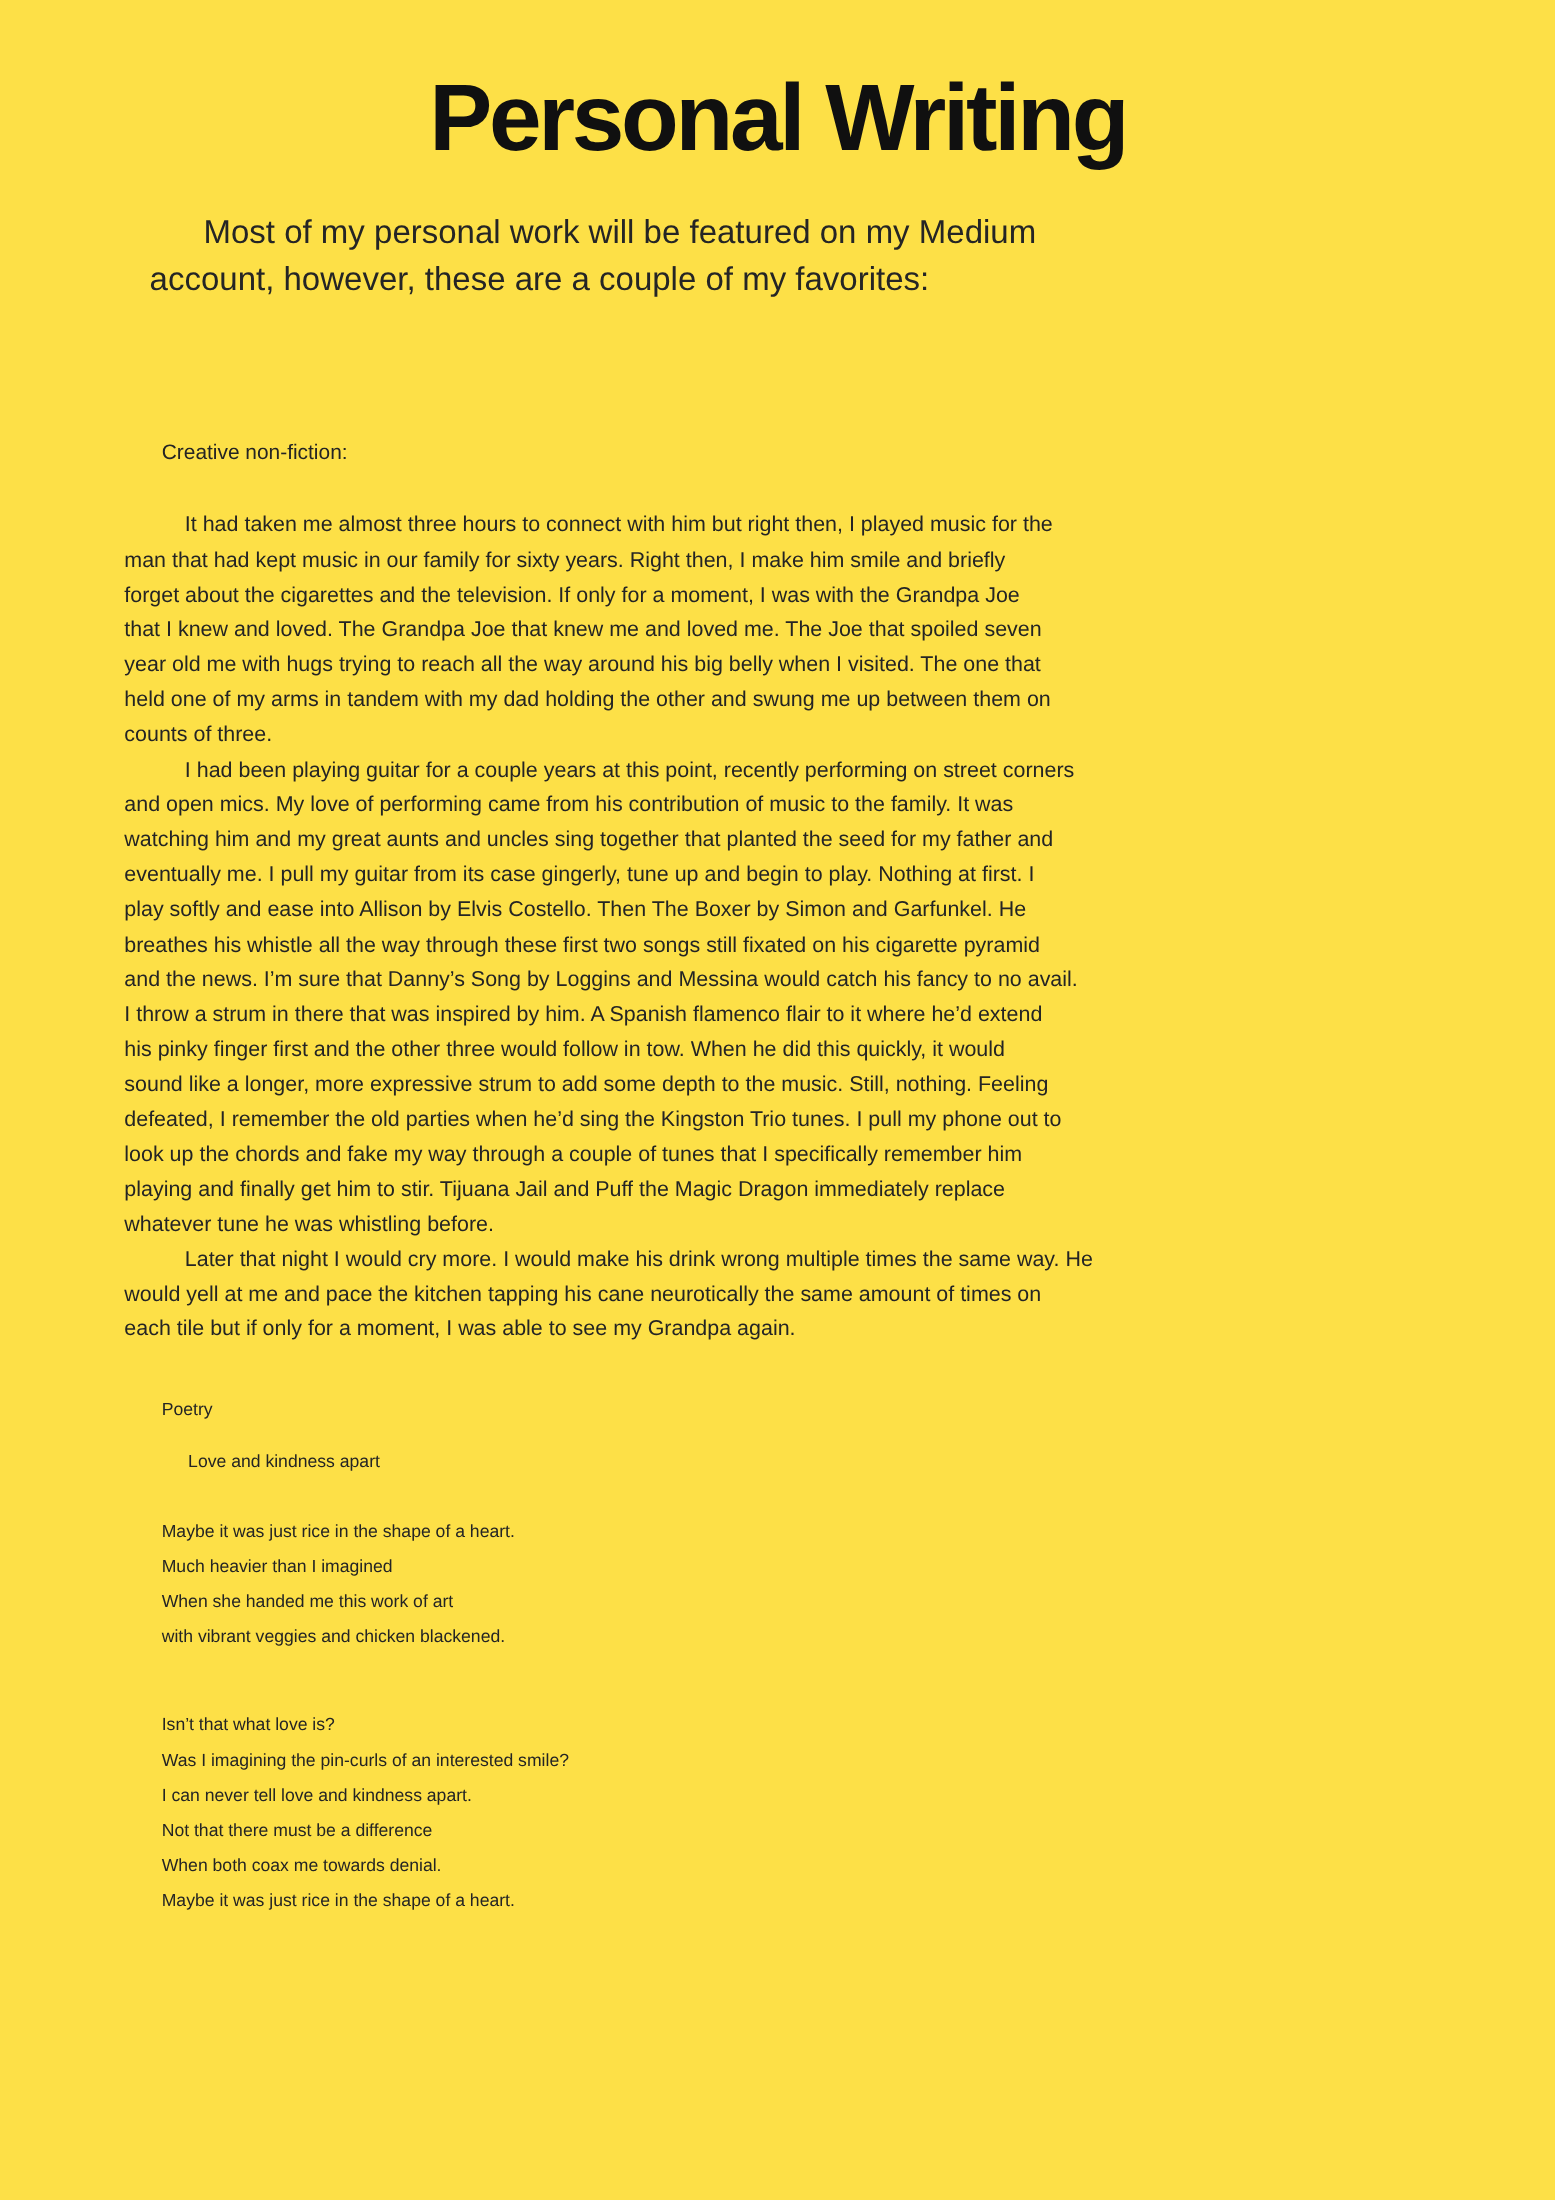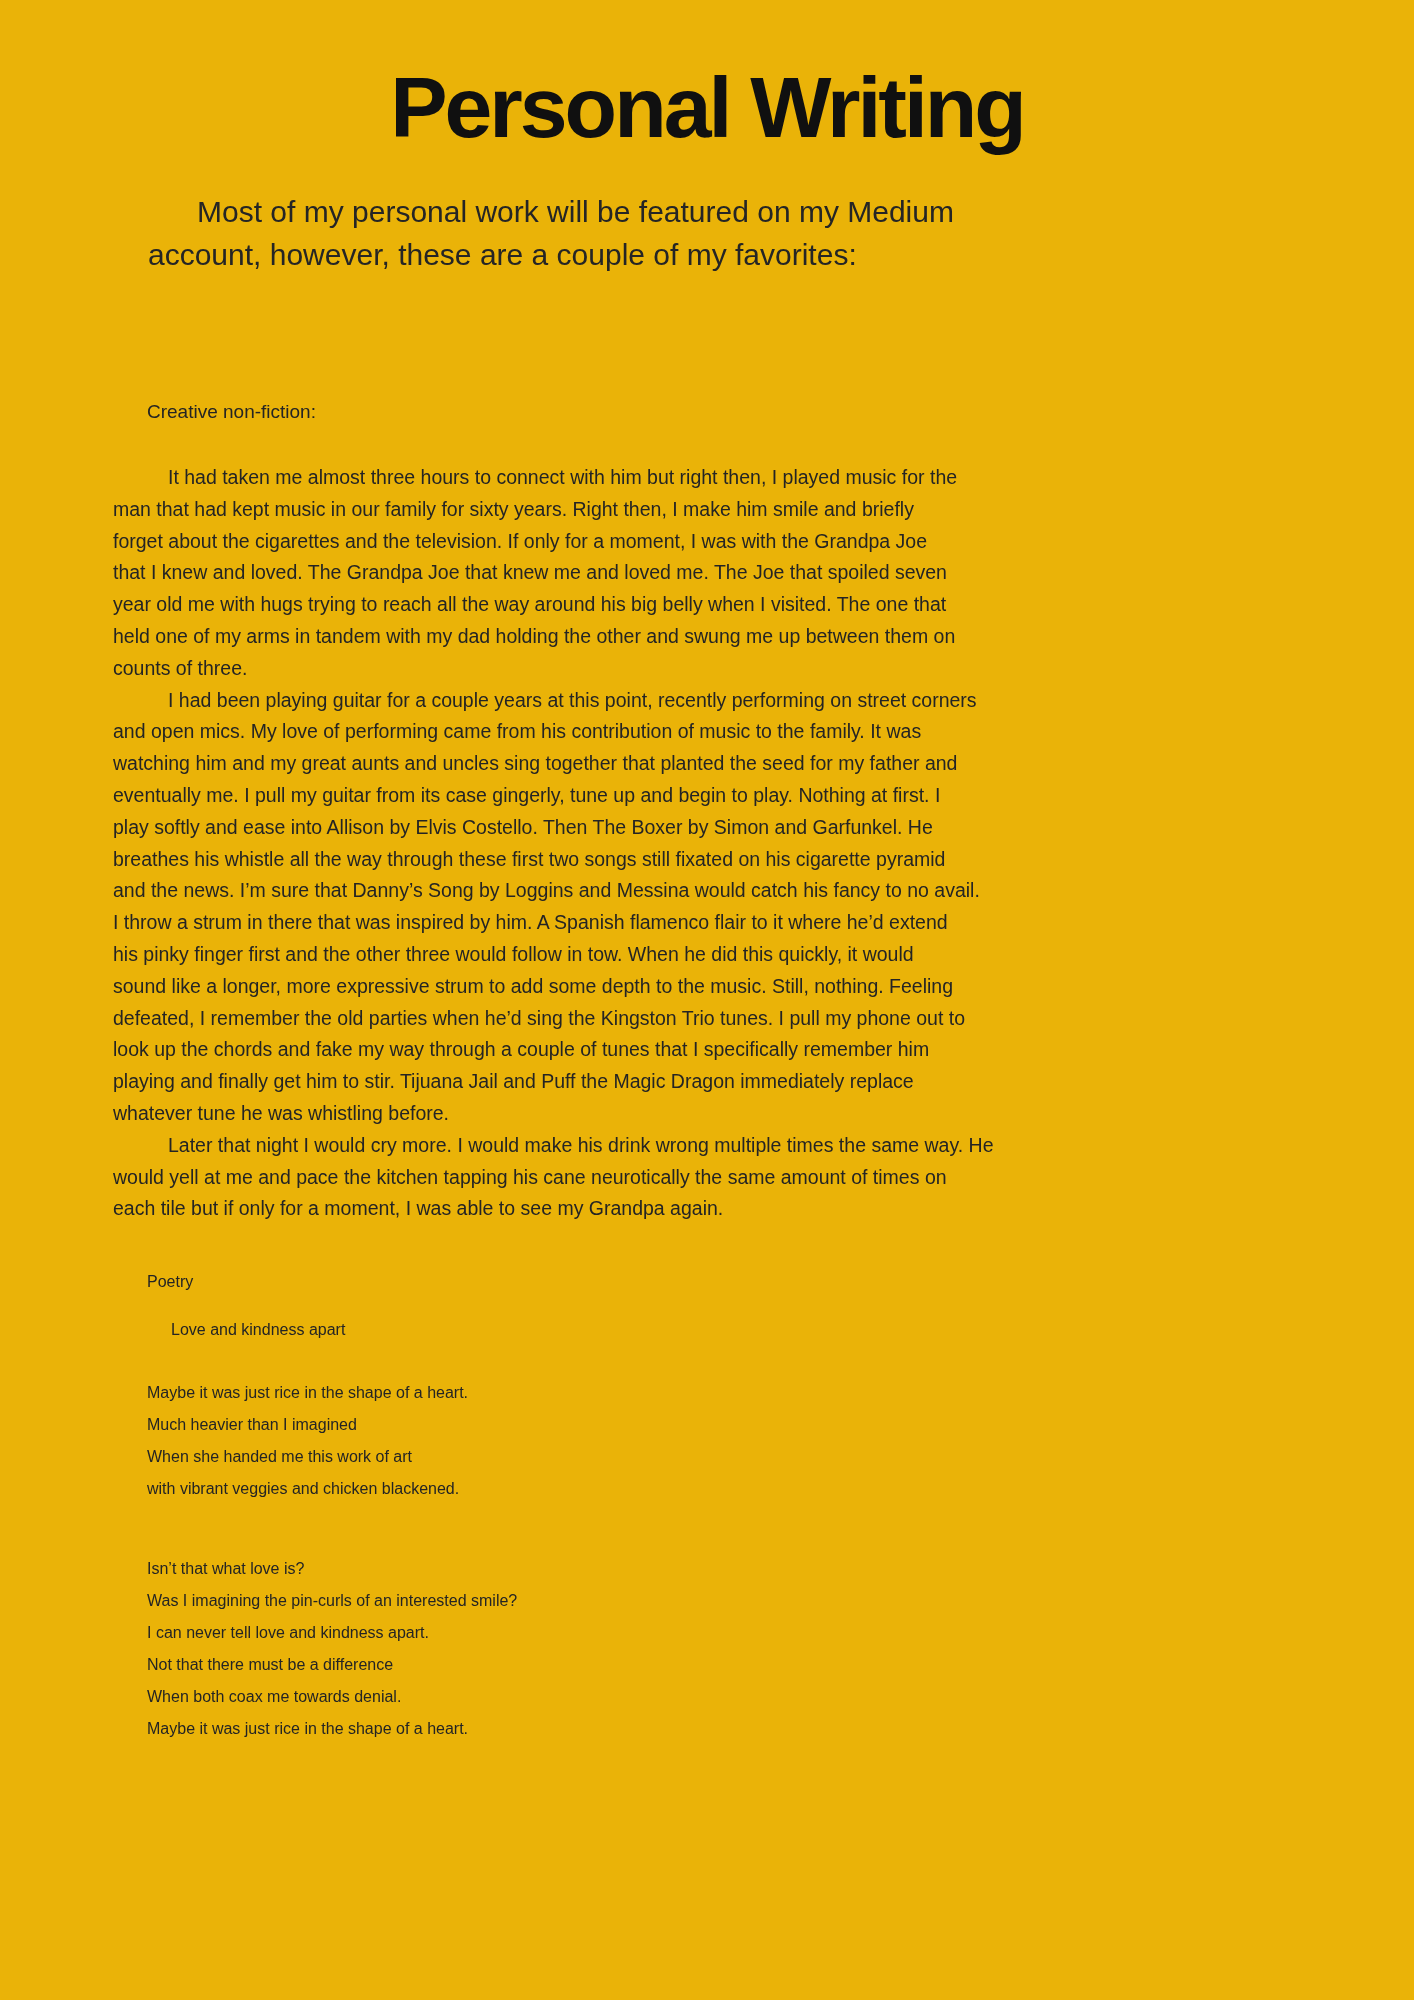--- a/index.html
+++ b/index.html
@@ -4,41 +4,41 @@
 <style>
   html, body {
     margin: 0;
     padding: 0;
     background: #e3e3e2;
   }
   .page {
     position: relative;
     width: 1414px;
     height: 2000px;
-    background: #eab308;
+    background: #fde047;
     font-family: "Liberation Sans", sans-serif;
     color: #222222;
     overflow: hidden;
   }
   .page-title {
     position: absolute;
     top: 58px;
     left: 0;
     width: 100%;
     margin: 0;
     text-align: center;
     font-size: 86px;
     font-weight: 800;
     letter-spacing: -3px;
     color: #101010;
   }
   .intro {
     position: absolute;
     top: 190px;
-    left: 148px;
+    left: 136px;
     width: 1000px;
     font-size: 30px;
     line-height: 43px;
     text-indent: 49px;
     white-space: pre-line;
     color: #252525;
   }
   .section-label {
     position: absolute;
     left: 147px;

